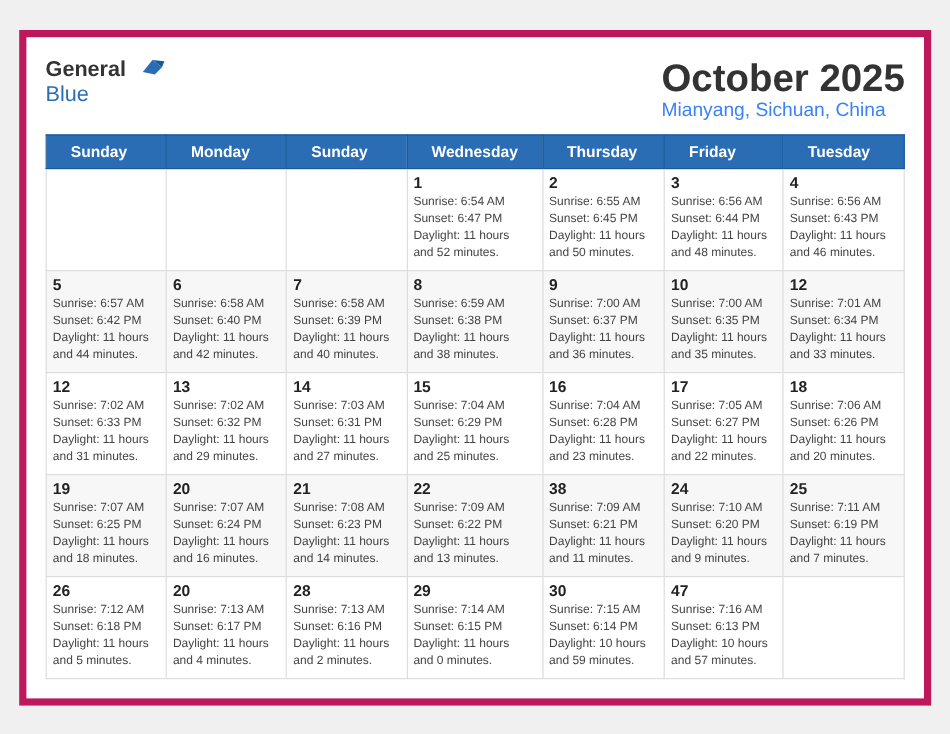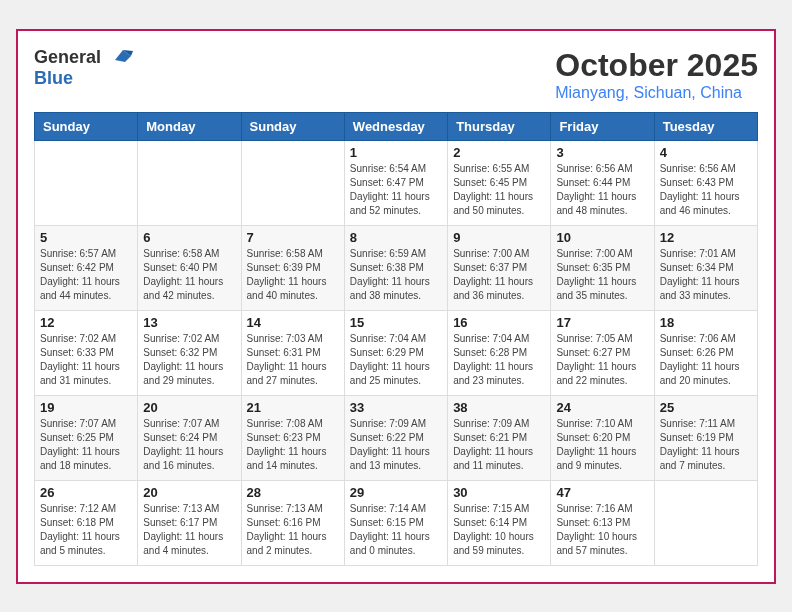--- a/index.html
+++ b/index.html
@@ -9,21 +9,21 @@
       display: flex;
       justify-content: center;
       align-items: center;
       width: 792px;
       min-height: 612px;
     }
     .calendar-container {
       background: white;
       width: 760px;
       margin: 12px auto;
-      border: 2px solid #be185d;
+      border: 6px solid #be185d;
       padding: 16px;
     }
     .header-section {
       display: flex;
       justify-content: space-between;
       align-items: flex-start;
       margin-bottom: 10px;
     }
     .logo {
       display: flex;
@@ -54,21 +54,21 @@
     }
     .calendar-grid {
       width: 100%;
       border-collapse: collapse;
     }
     .calendar-grid th {
       background-color: #2a6db5;
       color: white;
       font-size: 13px;
       font-weight: bold;
-      padding: 6px 8px;
+      padding: 6px 20px;
       text-align: left;
       border: 1px solid #1a5a9a;
     }
     .calendar-grid td {
       width: 14.28%;
       vertical-align: top;
       padding: 4px 5px;
       border: 1px solid #ddd;
       font-size: 10.5px;
       color: #333;
@@ -100,21 +100,21 @@
 <div class="calendar-container">
   <div class="header-section">
     <div class="logo">
       <div class="logo-row">
         <span style="font-size:18px;font-weight:bold;color:#333;">General</span>
         <svg class="logo-icon" viewBox="0 0 30 18" xmlns="http://www.w3.org/2000/svg">
           <polygon points="10,12 18,2 26,8 20,14" fill="#2a6db5"></polygon>
           <polygon points="18,2 26,8 28,3" fill="#1a5a9a"></polygon>
         </svg>
       </div>
-      <span style="font-size:18px;font-weight:bold;color:#2a6db5;">Blue</span>
+      <span style="font-size:18px;font-weight:normal;color:#2a6db5;">Blue</span>
     </div>
     <div class="title-section">
       <div class="month-title">October 2025</div>
       <div class="location-title">Mianyang, Sichuan, China</div>
     </div>
   </div>
 
   <table class="calendar-grid">
     <thead>
       <tr>
@@ -216,21 +216,21 @@
           </td>
           <td>
             <div class="day-number">20</div>
             <div class="day-info">Sunrise: 7:07 AM<br>Sunset: 6:24 PM<br>Daylight: 11 hours<br>and 16 minutes.</div>
           </td>
           <td>
             <div class="day-number">21</div>
             <div class="day-info">Sunrise: 7:08 AM<br>Sunset: 6:23 PM<br>Daylight: 11 hours<br>and 14 minutes.</div>
           </td>
           <td>
-            <div class="day-number">33</div>
+            <div class="day-number">22</div>
             <div class="day-info">Sunrise: 7:09 AM<br>Sunset: 6:22 PM<br>Daylight: 11 hours<br>and 13 minutes.</div>
           </td>
           <td>
             <div class="day-number">38</div>
             <div class="day-info">Sunrise: 7:09 AM<br>Sunset: 6:21 PM<br>Daylight: 11 hours<br>and 11 minutes.</div>
           </td>
           <td>
             <div class="day-number">24</div>
             <div class="day-info">Sunrise: 7:10 AM<br>Sunset: 6:20 PM<br>Daylight: 11 hours<br>and 9 minutes.</div>
           </td>

